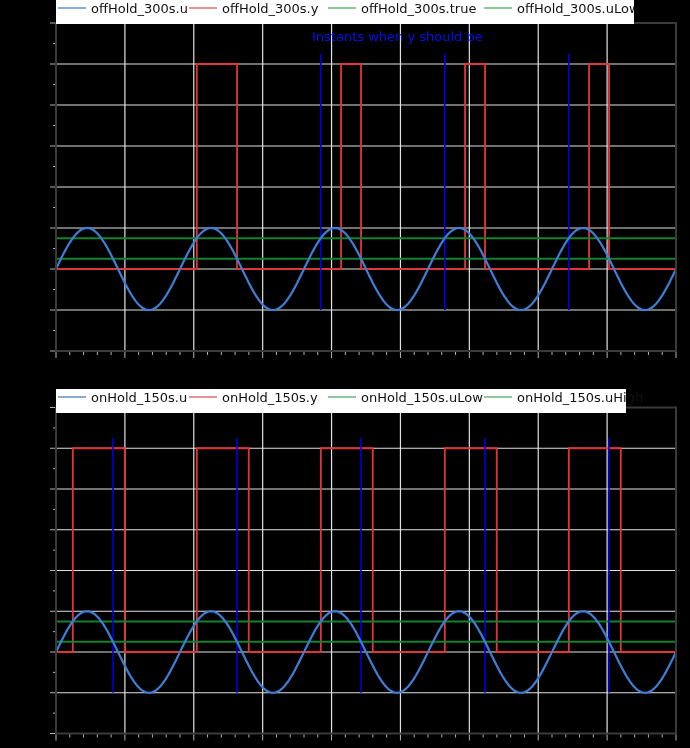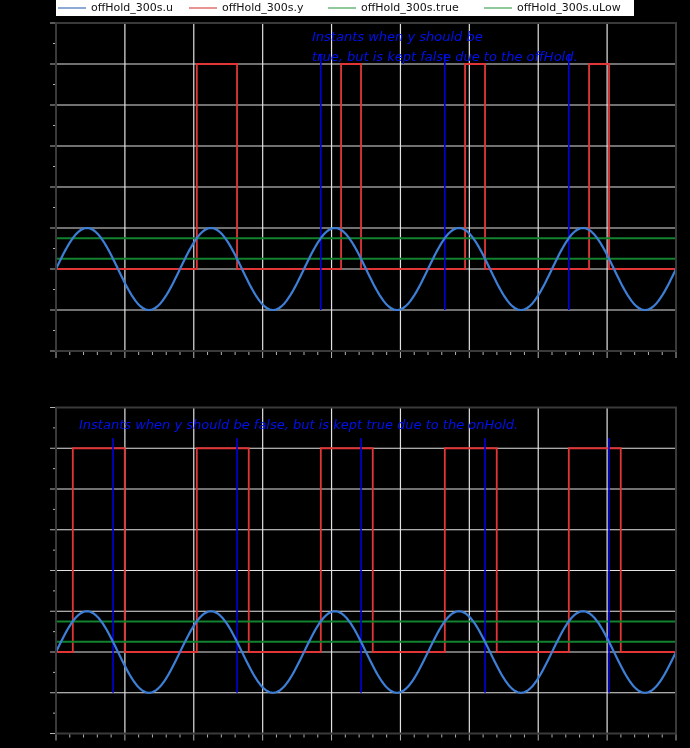--- a/index.html
+++ b/index.html
@@ -6,43 +6,42 @@
   body{
     width:690px;height:748px;
     background:#000;
     position:relative;
     font-family:"DejaVu Sans", sans-serif;
     overflow:hidden;
   }
   #figure{position:absolute;inset:0;}
   #plots-svg{position:absolute;left:0;top:0;}
   .legend{
-    position:absolute;left:56px;height:16px;background:#fff;
-    font-size:11px;color:#111;
+    position:absolute;left:56px;height:24px;background:#fff;
+    font-size:13px;color:#111;
   }
   #legend-top{top:0;width:578px;}
   #legend-bottom{top:389px;width:570px;}
   .li{position:absolute;top:0;height:16px;}
   .li .sample{
     position:absolute;top:7px;width:28px;height:2px;display:block;
   }
   .li .llabel{
     position:absolute;top:1px;white-space:nowrap;display:block;
   }
   
   .li:nth-child(1){left:2px;}
   .li:nth-child(2){left:133px;}
   .li:nth-child(3){left:272px;}
   .li:nth-child(4){left:428px;}
   .li .llabel{left:33px;}
   .ann{
     position:absolute;
     font-size:13px;line-height:20px;
     white-space:nowrap;
-    font-style:italic;
   }
   #ann-top{left:312px;top:27px;}
   #ann-bottom{left:79px;top:415px;}
 </style>
 </head>
 <body>
 
 <div id="figure">
 
   <svg id="plots-svg" width="690" height="748">
@@ -234,22 +233,36 @@
     <div class="li">
       <span class="sample" style="background: rgb(143, 200, 155);"></span>
       <span class="llabel">offHold_300s.true</span>
     </div>
     <div class="li">
       <span class="sample" style="background: rgb(143, 200, 155);"></span>
       <span class="llabel">offHold_300s.uLow</span>
     </div>
   </div>
 
+  <div class="legend" id="legend-bottom" style="background: rgb(255, 255, 255); color: rgb(17, 17, 17);">
+    <div class="li">
+      <span class="sample" style="background: rgb(141, 169, 214);"></span>
+      <span class="llabel">onHold_150s.u</span>
+    </div>
+    <div class="li">
+      <span class="sample" style="background: rgb(232, 148, 148);"></span>
+      <span class="llabel">onHold_150s.y</span>
+    </div>
+    <div class="li">
+      <span class="sample" style="background: rgb(143, 200, 155);"></span>
+      <span class="llabel">onHold_150s.uLow</span>
+    </div>
+    <div class="li">
+      <span class="sample" style="background: rgb(143, 200, 155);"></span>
+      <span class="llabel">onHold_150s.uHigh</span>
+    </div>
+  </div>
 
   <div class="ann" id="ann-top" style="color: rgb(0, 17, 238);">
     <div>Instants when y should be</div>
-    <div>true, but is kept false due to the offHold.</div>
   </div>
-  <div class="ann" id="ann-bottom" style="color: rgb(0, 17, 238);">
-    <div>Instants when y should be false, but is kept true due to the onHold.</div>
-  </div>
 
 </div>
 
 </body></html>

